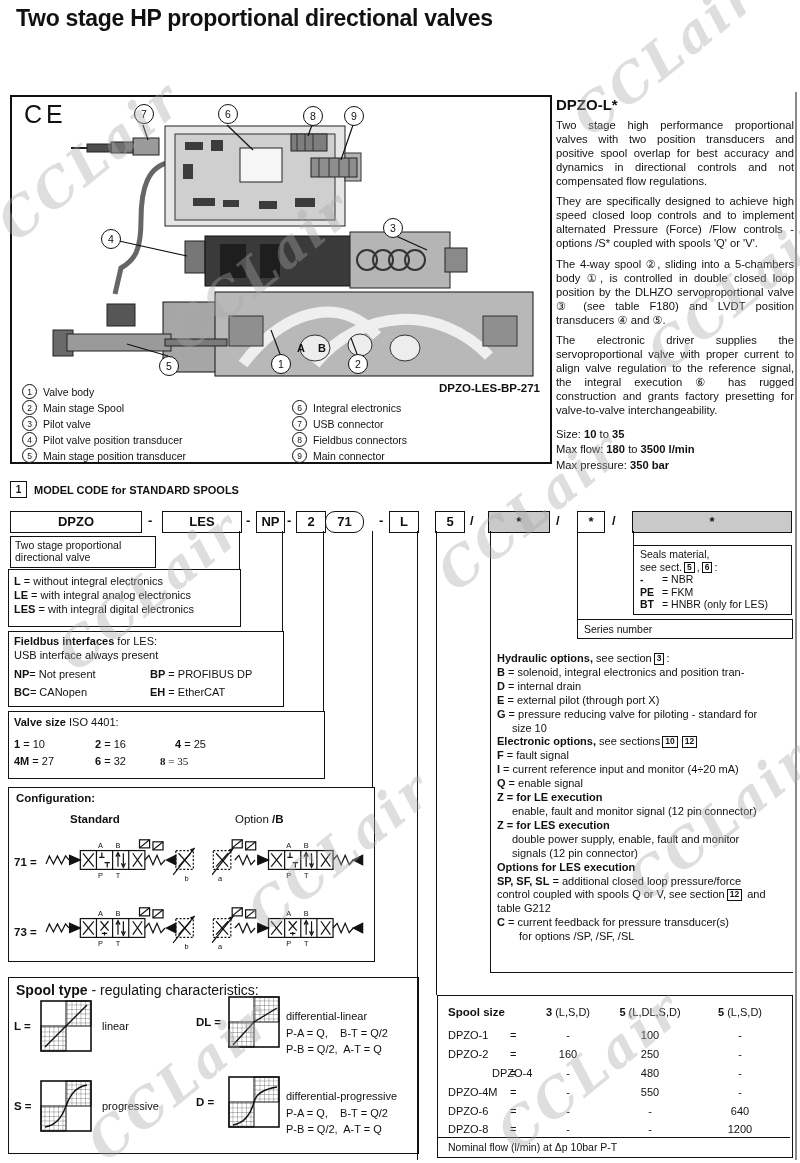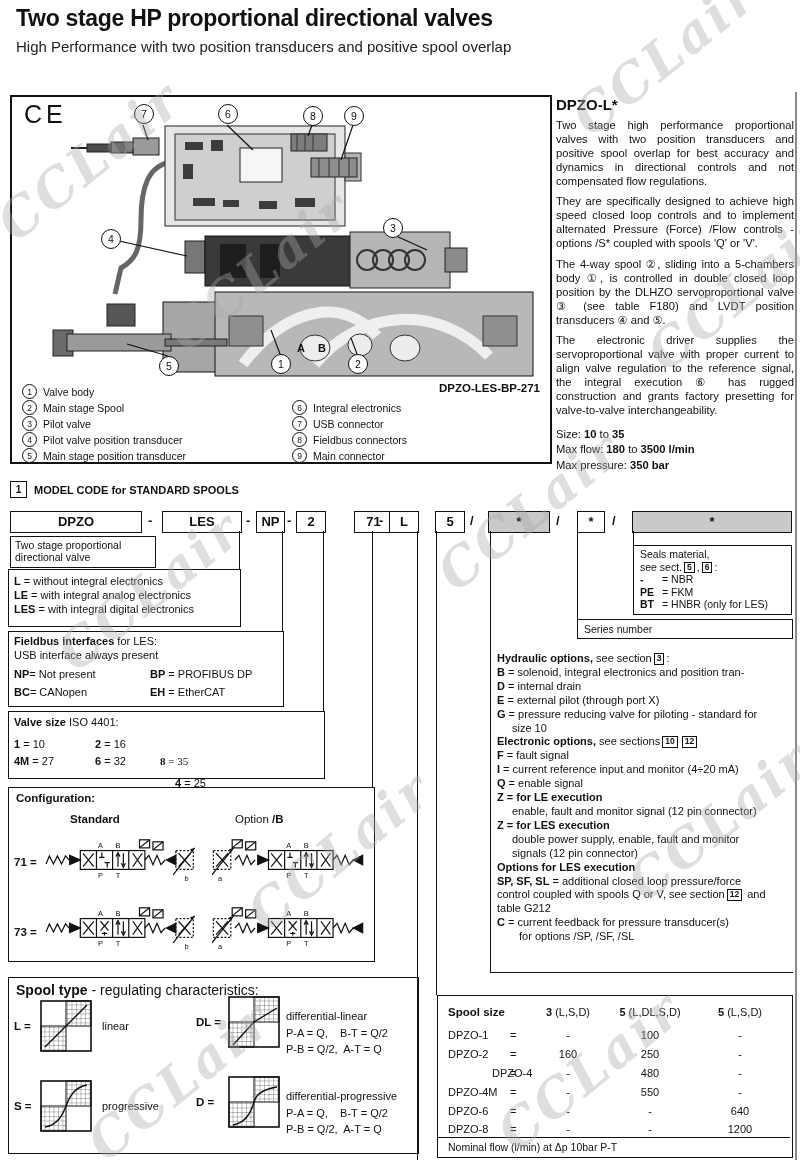--- a/index.html
+++ b/index.html
@@ -63,21 +63,20 @@
   <div class="wm" style="left:40px;top:560px;">CCLair</div>
   <div class="wm" style="left:420px;top:480px;">CCLair</div>
   <div class="wm" style="left:230px;top:820px;">CCLair</div>
   <div class="wm" style="left:610px;top:790px;">CCLair</div>
   <div class="wm" style="left:70px;top:1050px;">CCLair</div>
   <div class="wm" style="left:480px;top:1040px;">CCLair</div>
 
   <div class="edge" style="left:795px;top:92px;height:1068px;"></div>
 
   <div class="abs title" style="left:16px;top:5px;width:640px;">Two stage HP proportional directional valves</div>
-  <div class="abs subtitle" style="left:16px;top:38px;width:640px;">High Performance with two position transducers and positive spool overlap</div>
 
   <div class="frame" style="left:10px;top:95px;width:538px;height:365px;"></div>
   <div class="abs" style="left:24px;top:100px;font-size:25px;letter-spacing:4px;font-weight:500;">CE</div>
 
   <svg class="abs" style="left:15px;top:98px;" width="530" height="280" viewBox="0 0 530 280">
 
     <path d="M158,64 C132,66 126,92 126,122 C126,152 120,162 106,170 L100,196" stroke="#666" stroke-width="5" fill="none"></path>
 
     <rect x="150" y="28" width="180" height="100" fill="#e6e6e6" stroke="#222"></rect>
     <rect x="160" y="36" width="160" height="86" fill="#cfcfcf" stroke="#333"></rect>
@@ -211,21 +210,21 @@
   <div class="sbox" style="left:10px;top:481px;width:15px;height:15px;text-align:center;font-size:10px;font-weight:bold;line-height:15px;">1</div>
   <div class="abs sechead" style="left:34px;top:484px;">MODEL CODE for STANDARD SPOOLS</div>
 
   <div class="mc" style="left:10px;top:511px;width:130px;">DPZO</div>
   <div class="mcsep" style="left:148px;top:511px;">-</div>
   <div class="mc" style="left:162px;top:511px;width:78px;">LES</div>
   <div class="mcsep" style="left:246px;top:511px;">-</div>
   <div class="mc" style="left:256px;top:511px;width:27px;">NP</div>
   <div class="mcsep" style="left:287px;top:511px;">-</div>
   <div class="mc" style="left:296px;top:511px;width:28px;">2</div>
-  <div class="mc" style="left:354px;top:511px;width:37px;">71</div>
+  <div class="mc" style="left:325px;top:511px;width:37px;border-radius:10px;">71</div>
   <div class="mcsep" style="left:379px;top:511px;">-</div>
   <div class="mc" style="left:389px;top:511px;width:28px;">L</div>
   <div class="mc" style="left:435px;top:511px;width:28px;">5</div>
   <div class="mcsep" style="left:470px;top:511px;">/</div>
   <div class="mc gray" style="left:488px;top:511px;width:60px;">*</div>
   <div class="mcsep" style="left:556px;top:511px;">/</div>
   <div class="mc" style="left:577px;top:511px;width:26px;">*</div>
   <div class="mcsep" style="left:612px;top:511px;">/</div>
   <div class="mc gray" style="left:632px;top:511px;width:158px;">*</div>
   <div class="sbox tiny" style="left:10px;top:536px;width:136px;height:26px;padding:2px 4px;">Two stage proportional directional valve</div>
@@ -253,21 +252,21 @@
   <div class="abs small" style="left:14px;top:649px;">USB interface always present</div>
   <div class="abs small" style="left:14px;top:668px;"><span class="b">NP</span><span>= Not present</span></div>
   <div class="abs small" style="left:150px;top:668px;"><span class="b">BP</span><span> = PROFIBUS DP</span></div>
   <div class="abs small" style="left:14px;top:686px;"><span class="b">BC</span><span>= CANopen</span></div>
   <div class="abs small" style="left:150px;top:686px;"><span class="b">EH</span><span> = EtherCAT</span></div>
 
   <div class="sbox" style="left:8px;top:711px;width:315px;height:66px;"></div>
   <div class="abs small" style="left:14px;top:716px;"><span class="b">Valve size</span><span> ISO 4401:</span></div>
   <div class="abs small" style="left:14px;top:738px;"><span class="b">1</span> <span>= 10</span></div>
   <div class="abs small" style="left:95px;top:738px;"><span class="b">2</span> <span>= 16</span></div>
-  <div class="abs small" style="left:175px;top:738px;margin-top:39px;"><span class="b">4</span> <span>= 25</span></div>
+  <div class="abs small" style="left:175px;top:738px;"><span class="b">4</span> <span>= 25</span></div>
   <div class="abs small" style="left:14px;top:755px;"><span class="b">4M</span> <span>= 27</span></div>
   <div class="abs small" style="left:95px;top:755px;"><span class="b">6</span> <span>= 32</span></div>
   <div class="abs small" style="left:160px;top:755px;font-family:Liberation Serif, serif;"><span class="b">8</span> <span>= 35</span></div>
 
   <div class="sbox" style="left:8px;top:787px;width:365px;height:173px;"></div>
   <div class="abs small b" style="left:16px;top:792px;font-size:11.5px;">Configuration:</div>
   <div class="abs b" style="left:70px;top:813px;font-size:11.5px;text-align:center;">Standard</div>
   <div class="abs" style="left:235px;top:813px;font-size:11.5px;"><span>Option </span><span class="b">/B</span></div>
   <div class="abs b" style="left:14px;top:856px;font-size:11.5px;">71 =</div>
   <div class="abs b" style="left:14px;top:926px;font-size:11.5px;">73 =</div>

